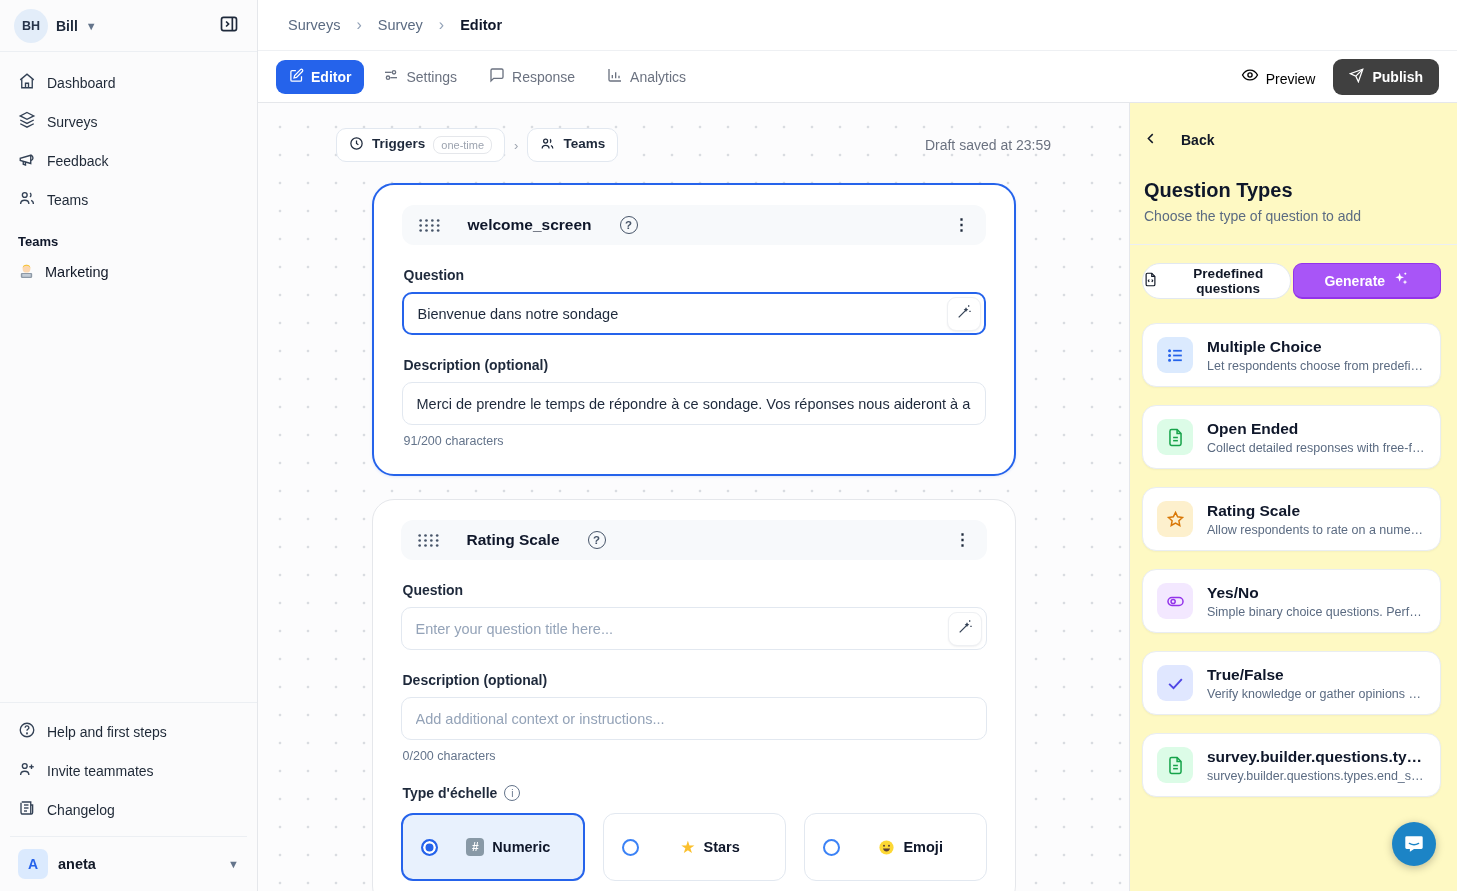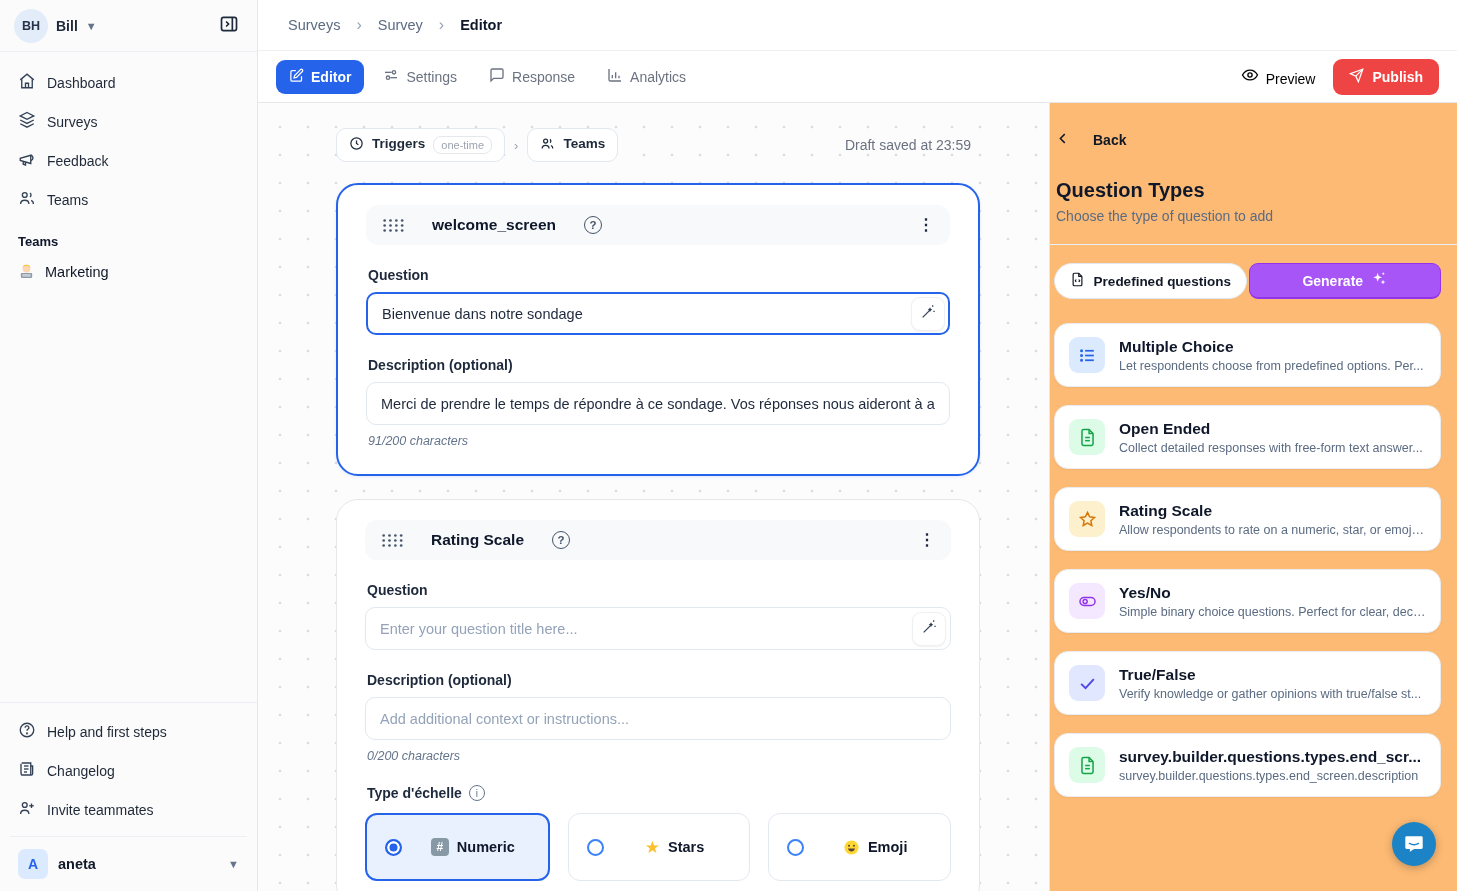--- a/index.html
+++ b/index.html
@@ -30,21 +30,21 @@
   .main { flex:1; display:flex; flex-direction:column; min-width:0; }
   .topbar { height:51px; display:flex; align-items:center; padding:0 30px; border-bottom:1px solid #eef0f3; background:#fff; }
   .crumb { font-size:14.5px; color:#5b6b82; cursor:pointer; }
   .crumb.current { color:#0f172a; font-weight:bold; cursor:default; }
   .crumb-sep { margin:0 16px; color:#94a3b8; }
   .toolbar { height:52px; display:flex; align-items:center; padding:0 18px; border-bottom:1px solid #e5e7eb; background:#fff; }
   .tab { display:flex; align-items:center; gap:7px; font-size:14px; color:#6b7280; padding:8px 13px; border-radius:9px; cursor:pointer; margin-right:6px; background:transparent; border:none; font-family:inherit; }
   .tab.active { background:#2563eb; color:#fff; font-weight:bold; }
   .toolbar-right { margin-left:auto; display:flex; align-items:center; gap:18px; }
   .preview { display:flex; align-items:flex-end; gap:7px; font-size:14px; color:#000000; background:none; border:none; cursor:pointer; font-family:inherit; }
-  .publish { display:flex; align-items:center; gap:8px; font-size:14px; font-weight:bold; color:#fff; background:#ef4444; border:none; border-radius:9px; padding:9px 16px; cursor:pointer; font-family:inherit; }
+  .publish { display:flex; align-items:center; gap:8px; font-size:14px; font-weight:bold; color:#fff; background:#404040; border:none; border-radius:9px; padding:9px 16px; cursor:pointer; font-family:inherit; }
 
   .content { flex:1; display:flex; min-height:0; }
 
   
   .canvas { flex:1; min-width:0; background:#fcfcfd; position:relative; overflow:hidden; padding:25px 78px 0 78px;
     background-image:radial-gradient(#d9dce1 1.5px, transparent 1.6px); background-size:28px 28px; background-position:8px 10px; }
   .canvas-top { display:flex; align-items:center; margin-bottom:21px; }
   .chip { display:flex; align-items:flex-start; gap:8px; background:#fff; border:1px solid #e2e8f0; border-radius:10px; padding:7px 12px; font-size:13.5px; font-weight:bold; color:#1e293b; cursor:pointer; }
   .chip .badge { font-size:11px; font-weight:normal; color:#9ca3af; border:1px solid #e5e7eb; border-radius:8px; padding:2px 7px; background:#fff; }
   .chip-sep { margin:0 9px; color:#9ca3af; font-size:13px; }
@@ -58,34 +58,34 @@
   .drag { color:#475569; cursor:grab; display:flex; }
   .qcard-title { font-size:15.5px; font-weight:bold; color:#0f172a; }
   .help-circ { width:18px; height:18px; border-radius:50%; border:1.5px solid #475569; color:#475569; font-size:11.5px; font-weight:bold; display:flex; align-items:center; justify-content:center; cursor:pointer; }
   .kebab { margin-left:auto; color:#1e293b; font-size:16px; font-weight:bold; cursor:pointer; letter-spacing:0; line-height:1; }
   .field-label { font-size:14px; font-weight:bold; color:#1e293b; margin:22px 0 9px 2px; display:flex; align-items:center; gap:7px; }
   .input-row { position:relative; }
   .text-input { width:100%; height:43px; border:1px solid #e2e8f0; border-radius:10px; padding:0 52px 0 14px; font-size:14.5px; color:#1e293b; font-family:inherit; background:#fff; outline:none; }
   .text-input.focused { border:2px solid #2563eb; }
   .text-input::placeholder { color:#94a3b8; }
   .wand-btn { position:absolute; right:5px; top:50%; transform:translateY(-50%); width:34px; height:34px; border-radius:9px; background:#fff; border:1px solid #eef0f3; box-shadow:0 1px 2px rgba(15,23,42,.06); display:flex; align-items:center; justify-content:center; color:#334155; cursor:pointer; }
-  .counter { font-size:12.5px; color:#64748b; margin:9px 0 0 2px;font-style:italic; }
+  .counter { font-size:12.5px; color:#64748b; margin:9px 0 0 2px; }
   .info-circ { width:16px; height:16px; border-radius:50%; border:1.4px solid #64748b; color:#64748b; font-size:10px; font-weight:normal; display:flex; align-items:center; justify-content:center; font-style:normal; }
   .scale-row { display:flex; gap:18px; margin-top:12px; }
   .scale-opt { flex:1; height:68px; border:1px solid #e2e8f0; border-radius:12px; background:#fff; display:flex; align-items:center; gap:14px; padding:0 18px; cursor:pointer; }
   .scale-opt.selected { border:2px solid #2563eb; background:#e8f1fd; }
   .radio { width:17px; height:17px; border-radius:50%; border:2px solid #3b82f6; background:#fff; flex:none; }
   .radio.on { background:#2563eb; box-shadow:inset 0 0 0 2.5px #fff; border-color:#2563eb; }
   .scale-opt .opt-body { display:flex; align-items:center; gap:8px; margin:0 auto; }
   .scale-opt .opt-label { font-size:14.5px; font-weight:bold; color:#0f172a; }
   .keycap { width:18px; height:18px; border-radius:4px; background:#8899a6; color:#fff; font-size:12px; font-weight:bold; display:flex; align-items:center; justify-content:center; }
   .star-glyph { color:#fbc02d; font-size:17px; line-height:1; }
 
   
-  .rpanel { width:408px; background:#fdba74; border-left:1px solid #e5e7eb; padding:28px 16px 0 4px; overflow:hidden; }
+  .rpanel { width:328px; background:#fef9c3; border-left:1px solid #e5e7eb; padding:28px 16px 0 12px; overflow:hidden; }
   .back-row { display:flex; align-items:center; gap:22px; font-size:14px; font-weight:bold; color:#111827; cursor:pointer; padding:0 2px; }
   .rp-title { font-size:20px; font-weight:bold; color:#0f172a; margin:30px 0 6px 2px; }
   .rp-sub { font-size:14px; color:#5b6b82; margin-left:2px; }
   .rp-div { height:1px; background:#eceff3; margin:20px -16px 18px -16px; }
   .rp-actions { display:flex; gap:2px; margin-bottom:24px; }
   .predef-btn { flex:1; display:flex; align-items:center; justify-content:center; gap:9px; height:36px; border:1px solid #e2e8f0; border-radius:18px; background:#fff; font-size:13.5px; font-weight:bold; color:#111827; cursor:pointer; font-family:inherit; }
   .generate-btn { flex:1; display:flex; align-items:center; justify-content:center; gap:8px; height:36px; border:1px solid #9333ea; border-bottom-width:2px; border-radius:9px; background:#a855f7; font-size:14px; font-weight:bold; color:#fff; cursor:pointer; font-family:inherit; }
   .type-card { display:flex; align-items:center; gap:14px; border:1px solid #e9edf2; border-radius:14px; background:#fff; box-shadow:0 1px 2px rgba(15,23,42,.04); padding:13px 14px; margin-bottom:18px; cursor:pointer; }
   .type-icon { width:36px; height:36px; border-radius:9px; flex:none; display:flex; align-items:center; justify-content:center; }
   .type-text { min-width:0; }
@@ -177,36 +177,36 @@
       <div class="nav-item">
         <span><svg width="18" height="18" viewBox="0 0 24 24" fill="none" stroke="currentColor" stroke-width="1.8">
               <circle cx="12" cy="12" r="9"></circle>
               <path d="M9.5 9a2.5 2.5 0 1 1 3.4 2.3c-.8.3-.9 1-.9 1.7"></path>
               <circle cx="12" cy="16.5" r="0.5" fill="currentColor"></circle>
             </svg></span>
         <span>Help and first steps</span>
       </div>
       <div class="nav-item">
         <span><svg width="18" height="18" viewBox="0 0 24 24" fill="none" stroke="currentColor" stroke-width="1.8">
+              <circle cx="9" cy="8" r="3.2"></circle>
+              <path d="M3.5 20c0-3 2.4-5 5.5-5s5.5 2 5.5 5"></path>
+              <line x1="18" y1="6" x2="18" y2="12"></line>
+              <line x1="15" y1="9" x2="21" y2="9"></line>
+            </svg></span>
+        <span>Invite teammates</span>
+      </div>
+      <div class="nav-item">
+        <span><svg width="18" height="18" viewBox="0 0 24 24" fill="none" stroke="currentColor" stroke-width="1.8">
               <path d="M5 4h12v16H6.5A2.5 2.5 0 0 1 4 17.5V5"></path>
               <path d="M17 8h2.5V18a2 2 0 0 1-2 2"></path>
               <line x1="8" y1="8" x2="14" y2="8"></line>
               <line x1="8" y1="12" x2="14" y2="12"></line>
               <line x1="8" y1="16" x2="12" y2="16"></line>
             </svg></span>
         <span>Changelog</span>
-      </div>
-      <div class="nav-item">
-        <span><svg width="18" height="18" viewBox="0 0 24 24" fill="none" stroke="currentColor" stroke-width="1.8">
-              <circle cx="9" cy="8" r="3.2"></circle>
-              <path d="M3.5 20c0-3 2.4-5 5.5-5s5.5 2 5.5 5"></path>
-              <line x1="18" y1="6" x2="18" y2="12"></line>
-              <line x1="15" y1="9" x2="21" y2="9"></line>
-            </svg></span>
-        <span>Invite teammates</span>
       </div>
       <div class="sb-account">
         <div class="acct-avatar">A</div>
         <span class="name">aneta</span>
         <span class="chev">▼</span>
       </div>
     </div>
   </aside>
 
   <div class="main">

